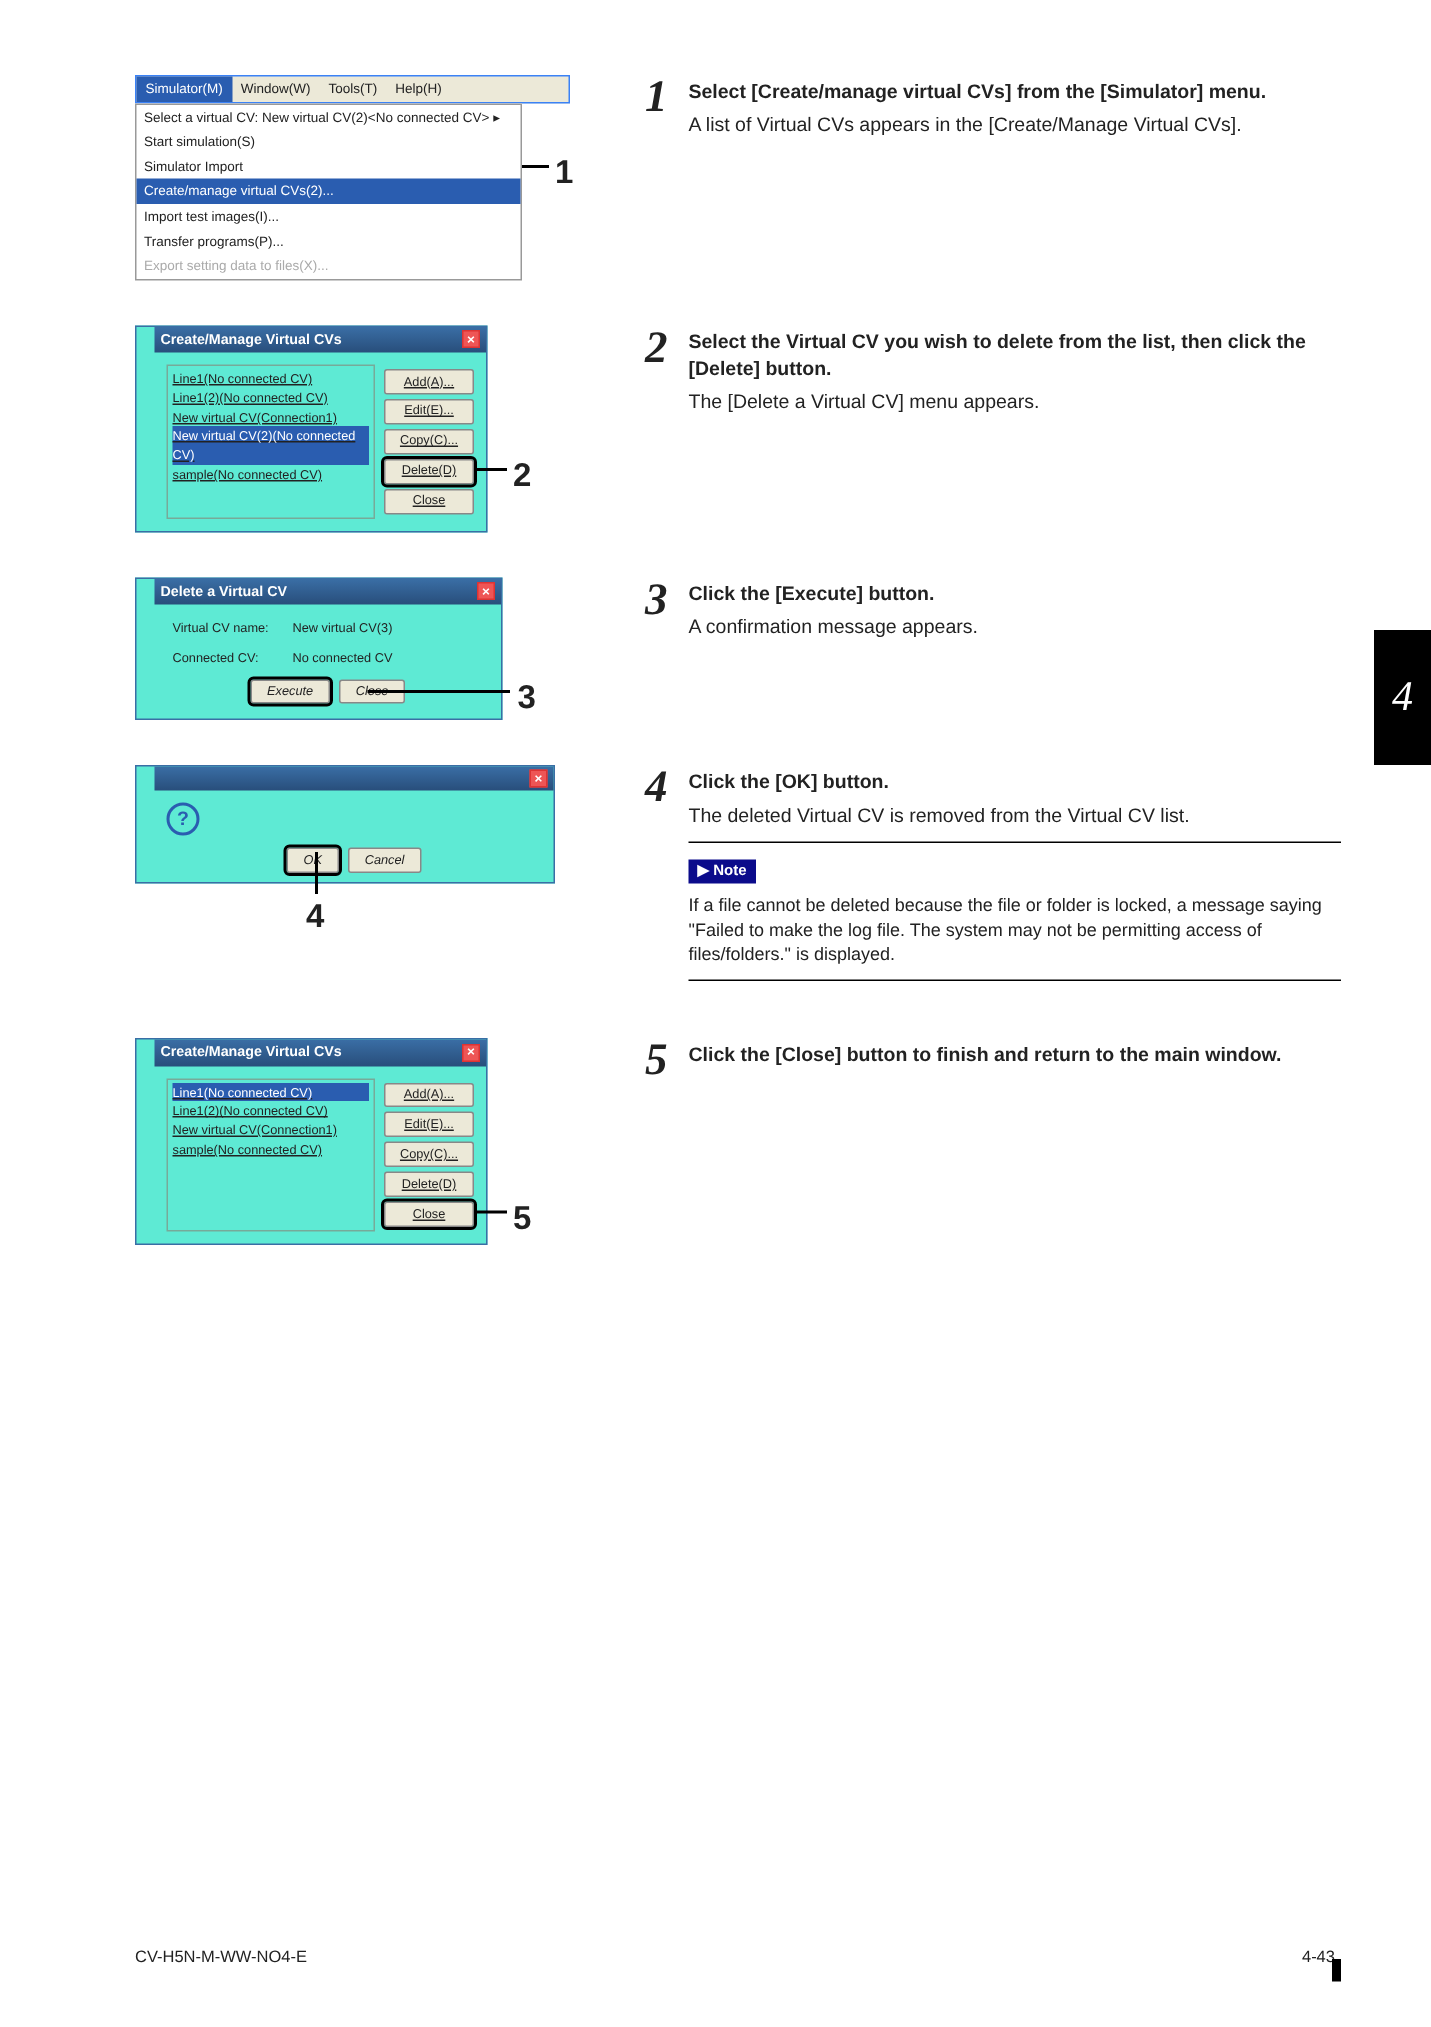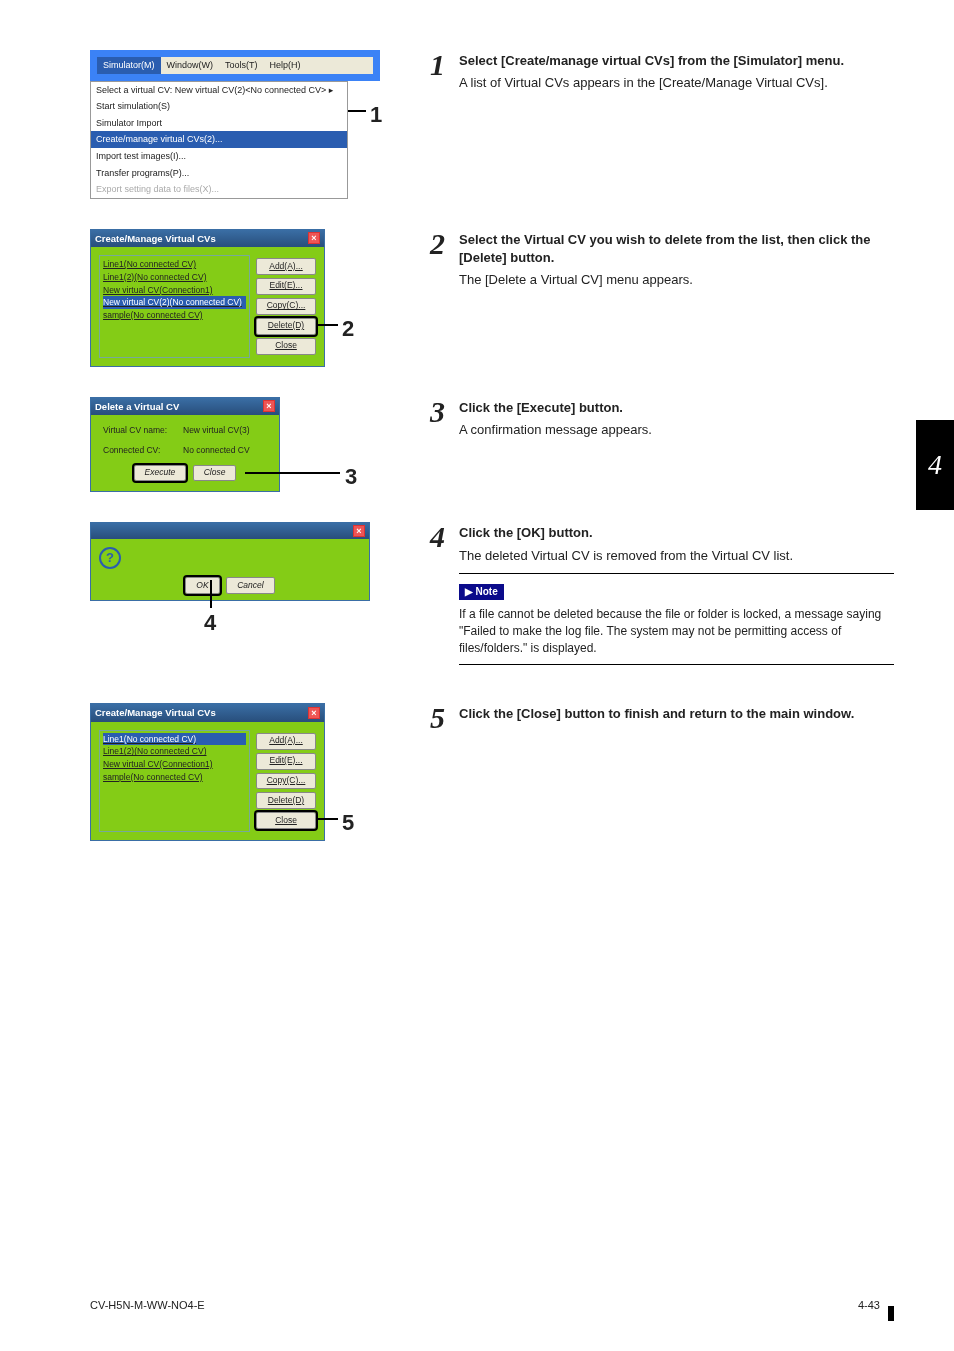--- a/index.html
+++ b/index.html
@@ -54,21 +54,22 @@
   .callout-num {
     position: absolute;
     font-size: 22px;
     font-weight: bold;
     font-family: Arial, sans-serif;
   }
   
   .win {
     border: 1px solid #3a6ea5;
     font-size: 9px;
-    background: #84cc16;
+    background: #5eead4;
+    padding-left: 12px;
   }
   .win-title {
     background: linear-gradient(#3a6ea5, #284e7b);
     color: #fff;
     padding: 2px 4px;
     font-weight: bold;
     display: flex;
     justify-content: space-between;
     align-items: center;
     font-size: 9.5px;
@@ -84,21 +85,21 @@
     border: 1px solid #888;
     background: #ece9d8;
     text-align: center;
     font-size: 8.5px;
     padding: 1.5px 0;
     margin: 3px 0;
     border-radius: 2px;
   }
   .btn.inline { display: inline-block; padding: 1.5px 10px; margin: 0 2px; font-style: italic; }
   
-  .menu-bar { display: flex; background: #ece9d8; border: 7px solid #3b82f6; font-size: 9px; }
+  .menu-bar { display: flex; background: #ece9d8; border: 1px solid #3b82f6; font-size: 9px; }
   .menu-bar span { padding: 2px 6px; }
   .menu-bar span.sel { background: #2a5db0; color: #fff; }
   .menu-drop { border: 1px solid #999; background: #fff; font-size: 9px; width: 258px; }
   .menu-drop div { padding: 2px 5px; }
   .menu-drop .sel { background: #2a5db0; color: #fff; }
   .menu-drop .dis { color: #aaa; }
   
   .mgmt-body { display: flex; padding: 8px; gap: 6px; text-decoration: underline; }
   .listbox {
     flex: 1; border: 1px solid #7a9; padding: 2px 3px; font-size: 8.5px; line-height: 1.5;
@@ -144,21 +145,21 @@
     background: #000; color: #fff;
     display: flex; align-items: center; justify-content: center;
     font-size: 28px; font-style: italic; font-family: "Times New Roman", serif;
   }
   .page-foot-marker {
     position: absolute; right: 60px; bottom: 30px;
     width: 6px; height: 20px;
     border-bottom: 15px solid #000;
   }
   .foot-l { position: absolute; left: 90px; bottom: 38px; font-size: 11px; }
-  .foot-r { position: absolute; right: 74px; bottom: 38px; font-size: 11px; }
+  .foot-r { position: absolute; right: 64px; bottom: 38px; font-size: 11px; }
   
   .hl { outline: 2px solid #000; outline-offset: 0; }
   .vline { border-left: 2px solid #000; position: absolute; }
 </style>
 </head>
 <body>
 
 <div class="page">
   <div class="side-tab">4</div>
 
@@ -225,21 +226,21 @@
       <div class="stepnum">2</div>
       <div class="steptext">
         <div class="bold">Select the Virtual CV you wish to delete from the list, then click the [Delete] button.</div>
         <p>The [Delete a Virtual CV] menu appears.</p>
       </div>
     </div>
   </div>
 
   <div class="row">
     <div class="left">
-      <div class="win" style="width:190px;">
+      <div class="win" style="width:245px;">
         <div class="win-title">
           <span>Delete a Virtual CV</span>
           <span class="closebox">×</span>
         </div>
         <div class="del-body">
           <div class="del-row">
             <span class="lab">Virtual CV name:</span>
             <span>New virtual CV(3)</span>
           </div>
           <div class="del-row">

